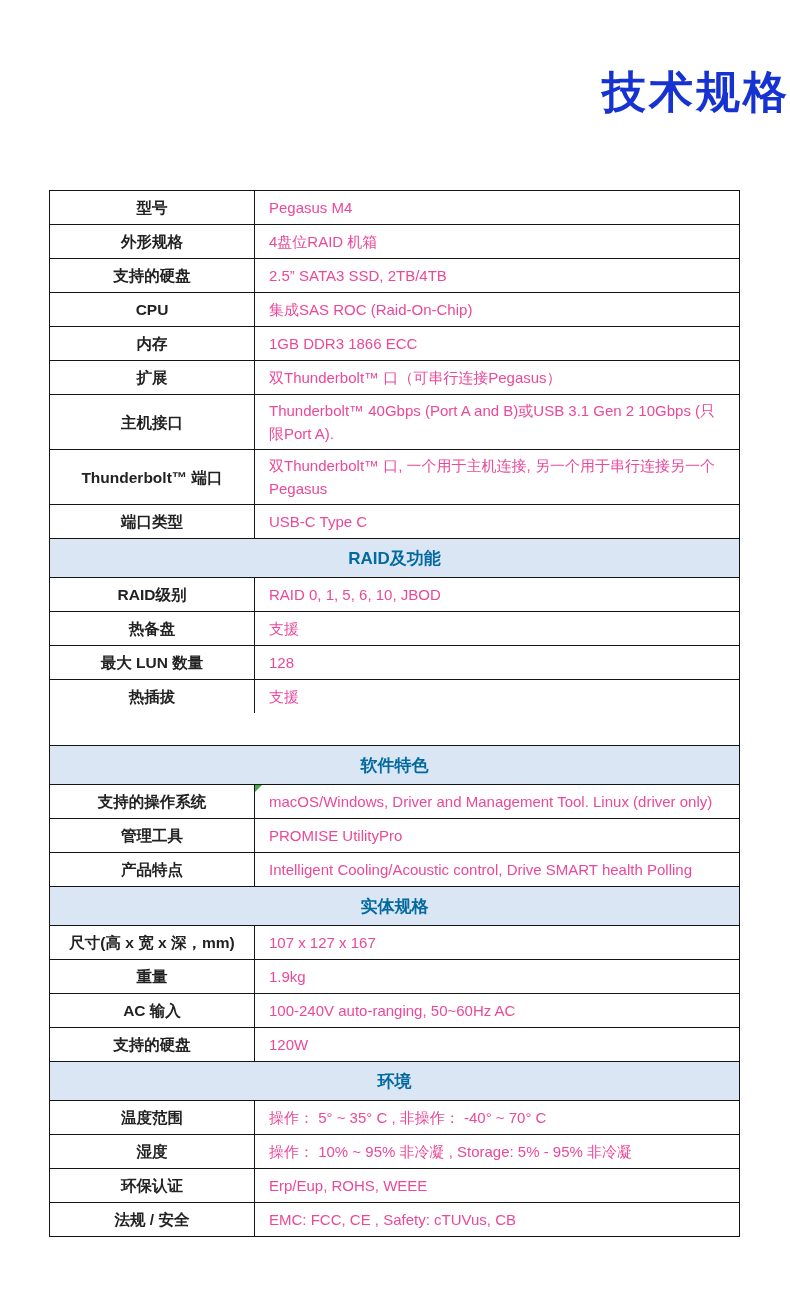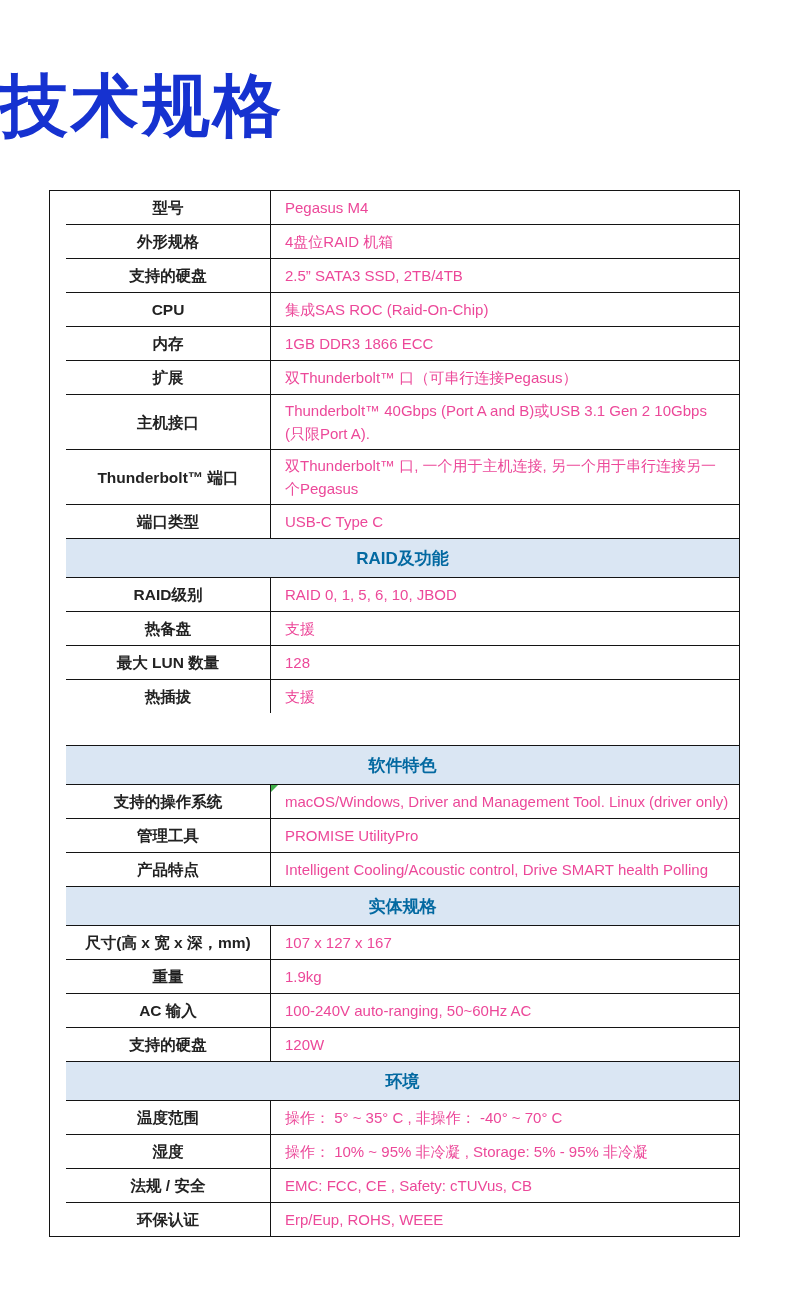--- a/index.html
+++ b/index.html
@@ -6,33 +6,32 @@
   .page {
     position:relative;
     width:790px; height:1289px;
     background:#ffffff;
     font-family:"Liberation Sans","DejaVu Sans",sans-serif;
     overflow:hidden;
   }
   .title {
     margin:68px 0 0 0;
     padding:0;
-    text-align:left;
-    font-size:68px;
+    text-align:right;
+    font-size:44px;
     font-weight:900;
     letter-spacing:3px;
     line-height:1.1;
   }
   .spec-table {
     position:absolute;
     left:49px; top:190px;
     width:691px;
     border:1px solid #141414;
     box-sizing:border-box;
-    padding-left:16px;
   }
   .spec-row {
     display:flex;
     border-top:1px solid #141414;
     min-height:33px;
     background:#ffffff;
   }
   .spec-table > div:first-child { border-top:none; }
   .cell { box-sizing:border-box; }
   .label {
@@ -170,21 +169,21 @@
       <div class="section-row" style="background: rgb(218, 230, 243);">环境</div>
       <div class="spec-row">
         <div class="cell label">温度范围</div>
         <div class="cell value">操作： 5° ~ 35° C , 非操作： -40° ~ 70° C</div>
       </div>
       <div class="spec-row">
         <div class="cell label">湿度</div>
         <div class="cell value">操作： 10% ~ 95% 非冷凝 , Storage: 5% - 95% 非冷凝</div>
       </div>
       <div class="spec-row">
+        <div class="cell label">环保认证</div>
+        <div class="cell value">Erp/Eup, ROHS, WEEE</div>
+      </div>
+      <div class="spec-row">
         <div class="cell label">法规 / 安全</div>
         <div class="cell value">EMC: FCC, CE , Safety: cTUVus, CB</div>
-      </div>
-      <div class="spec-row">
-        <div class="cell label">环保认证</div>
-        <div class="cell value">Erp/Eup, ROHS, WEEE</div>
       </div>
     </div>
 </div>
 
 </body></html>

